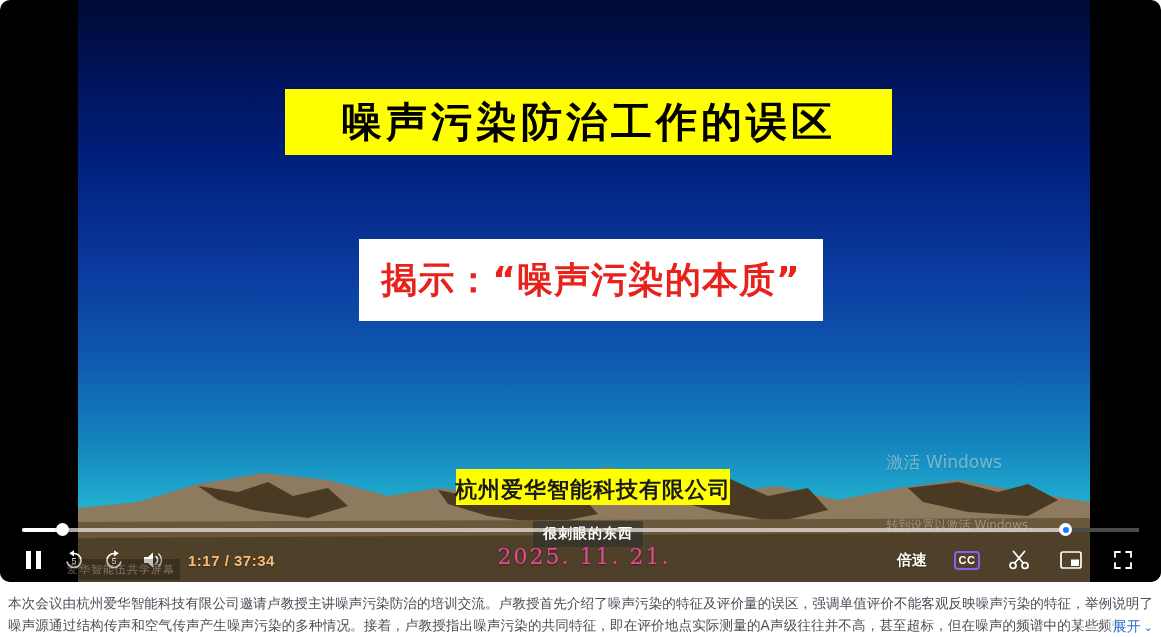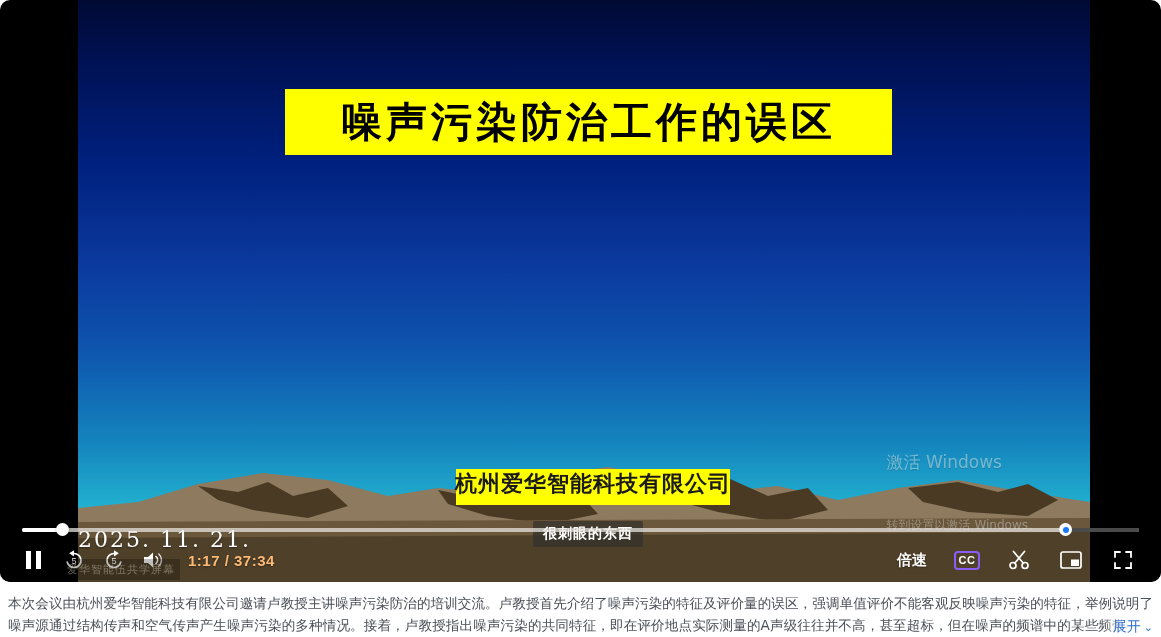--- a/index.html
+++ b/index.html
@@ -62,32 +62,32 @@
   }
   #slide-subtitle-text {
     font-size: 36px; font-weight: 700; color: #e8221a;
     letter-spacing: 1px; white-space: nowrap;
   }
 
   #slide-company-box {
     position: absolute; left: 378px; top: 469px;
     width: 274px; height: 36px;
     background: #ffff00;
-    display: flex; align-items: flex-start; justify-content: center;
+    display: flex; align-items: flex-end; justify-content: center;
   }
   #slide-company-text {
     font-size: 22px; font-weight: 700; color: #1a1a1a;
     letter-spacing: 1px; white-space: nowrap;
   }
 
   #slide-date {
-    position: absolute; left: 0; top: 527px; width: 100%;
-    text-align: left;
+    position: absolute; left: 0; top: 544px; width: 100%;
+    text-align: center;
     font-family: "DejaVu Serif", "Liberation Serif", serif;
-    font-size: 22px; color: #ffffff;
+    font-size: 22px; color: #ec4899;
     letter-spacing: 2px;
     text-shadow: 0 1px 2px rgba(0,0,0,.45);
   }
 
   
   #slide-annotation {
     position: absolute; left: 455px; top: 521px;
     padding: 4px 10px;
     background: rgba(50,48,44,.72);
     color: #fff; font-size: 14px; font-weight: 700;
@@ -236,20 +236,23 @@
       <path d="M545,12 L600,24 L650,16 L690,34 L730,26 L750,48 L700,60 L640,50 L580,34 Z" fill="#4a3a24"></path>
       <path d="M830,26 L880,20 L920,30 L950,22 L980,38 L950,54 L890,50 L845,40 Z" fill="#4a3a24"></path>
       <path d="M0,60 L1012,56 L1012,120 L0,120 Z" fill="#6b583c"></path>
       <path d="M0,76 L1012,70 L1012,120 L0,120 Z" fill="#4f4029"></path>
     </svg>
 
     <div id="slide-title-box">
       <span class="cjk" id="slide-title-text">噪声污染防治工作的误区</span>
     </div>
 
+    <div id="slide-subtitle-box">
+      <span class="cjk" id="slide-subtitle-text">揭示：“噪声污染的本质”</span>
+    </div>
 
     <div id="slide-company-box">
       <span class="cjk" id="slide-company-text">杭州爱华智能科技有限公司</span>
     </div>
 
     <div class="cjk" id="slide-annotation">很刺眼的东西</div>
 
     <div id="slide-date">2025. 11. 21.</div>
 
     <div id="win-activate">

